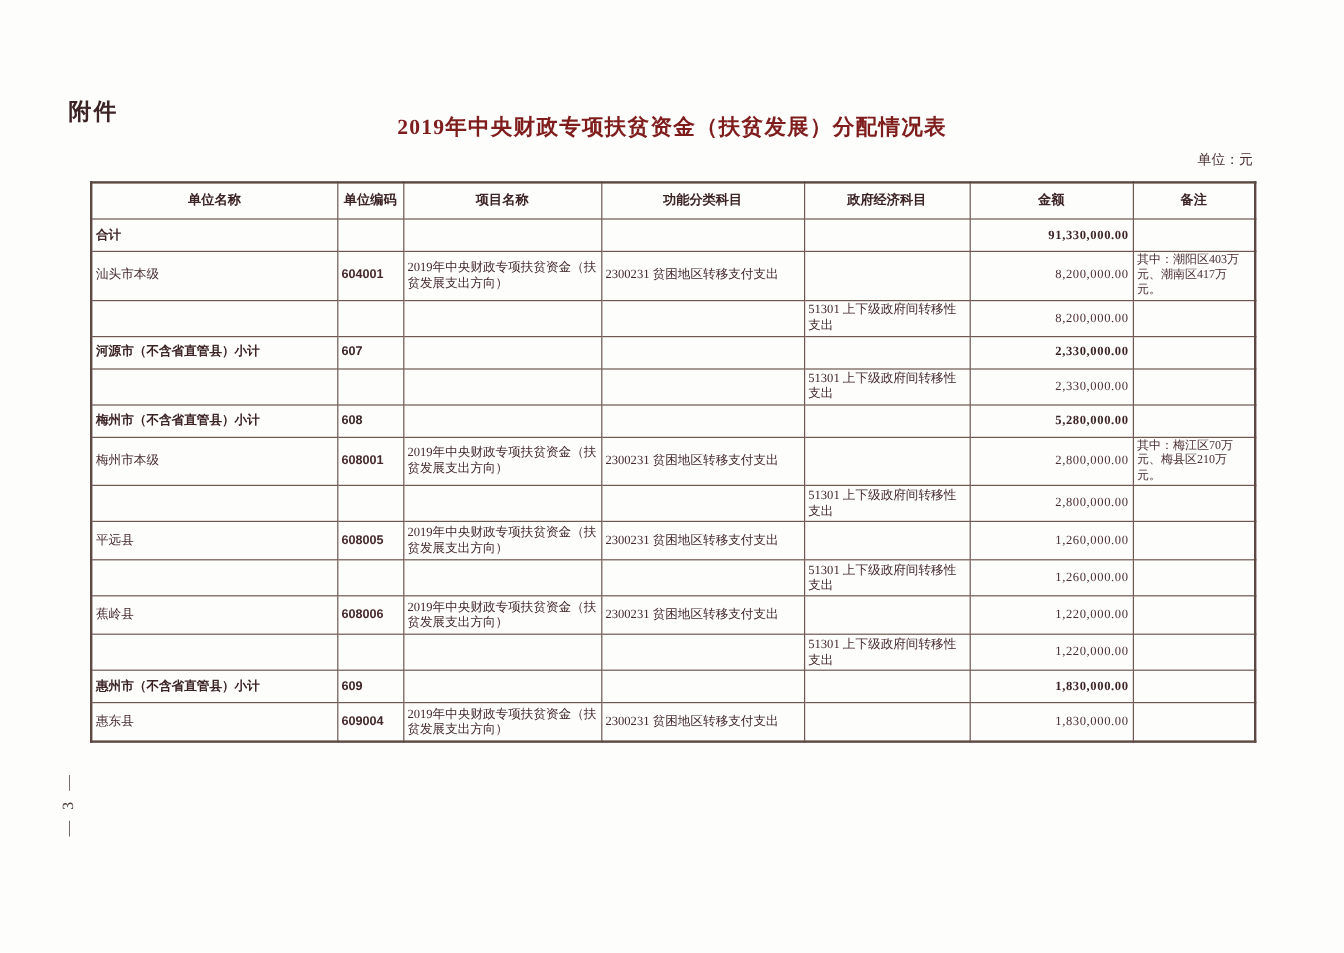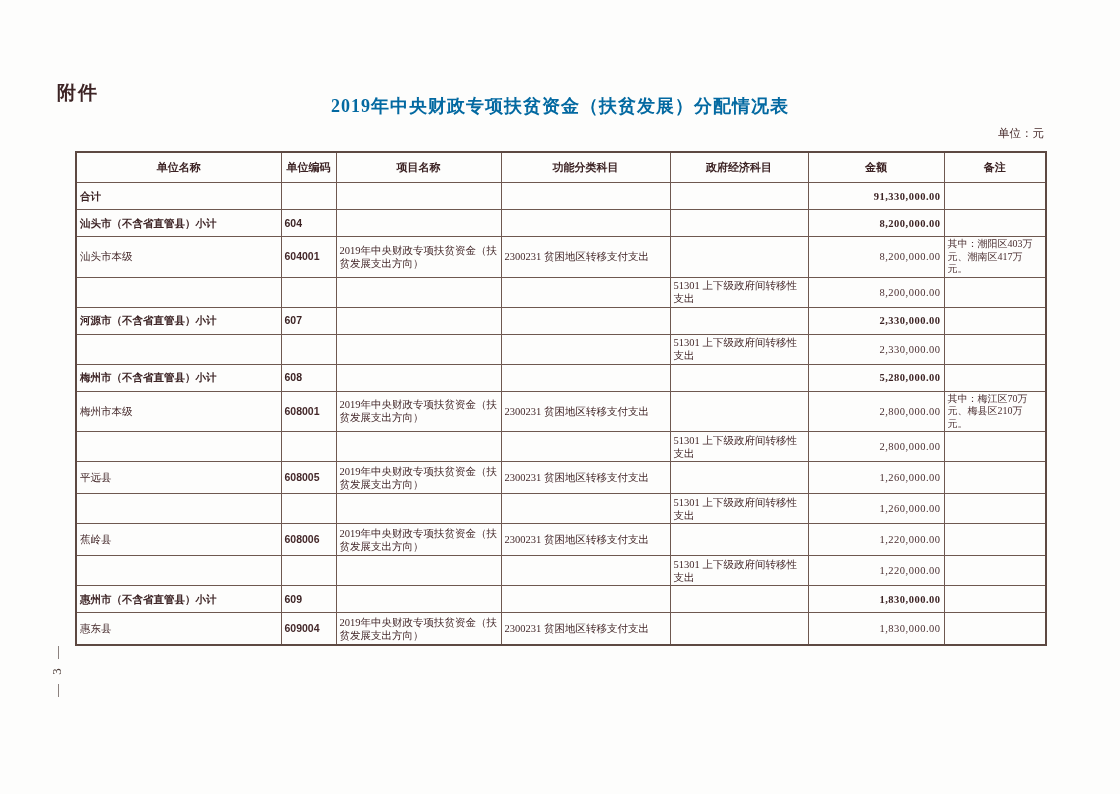--- a/index.html
+++ b/index.html
@@ -29,21 +29,21 @@
     margin-top: 20px;
   }
   .title {
     position: absolute;
     left: 0;
     top: 94px;
     width: 1120px;
     text-align: center;
     font-size: 18px;
     font-weight: bold;
-    color: #0369a1;
+    color: #7f1d1d;
     letter-spacing: 1px;
   }
   .unit-note {
     position: absolute;
     top: 126px;
     right: 76px;
     font-size: 11.5px;
     color: #4a2e2e;
     text-align: right;
   }
@@ -152,29 +152,20 @@
     <tbody id="table-body">
         <tr class="r-total">
           <td class="ind0">合计</td>
           <td class="code-cell"></td>
           <td></td>
           <td></td>
           <td></td>
           <td class="amount">91,330,000.00</td>
           <td class="note"></td>
         </tr>
-        <tr class="r-subtotal">
-          <td class="ind1">汕头市（不含省直管县）小计</td>
-          <td class="code-cell">604</td>
-          <td></td>
-          <td></td>
-          <td></td>
-          <td class="amount">8,200,000.00</td>
-          <td class="note"></td>
-        </tr>
         <tr class="r-detail">
           <td class="ind2">汕头市本级</td>
           <td class="code-cell">604001</td>
           <td>2019年中央财政专项扶贫资金（扶贫发展支出方向）</td>
           <td>2300231 贫困地区转移支付支出</td>
           <td></td>
           <td class="amount">8,200,000.00</td>
           <td class="note">其中：潮阳区403万元、潮南区417万元。</td>
         </tr>
         <tr class="r-econ">

